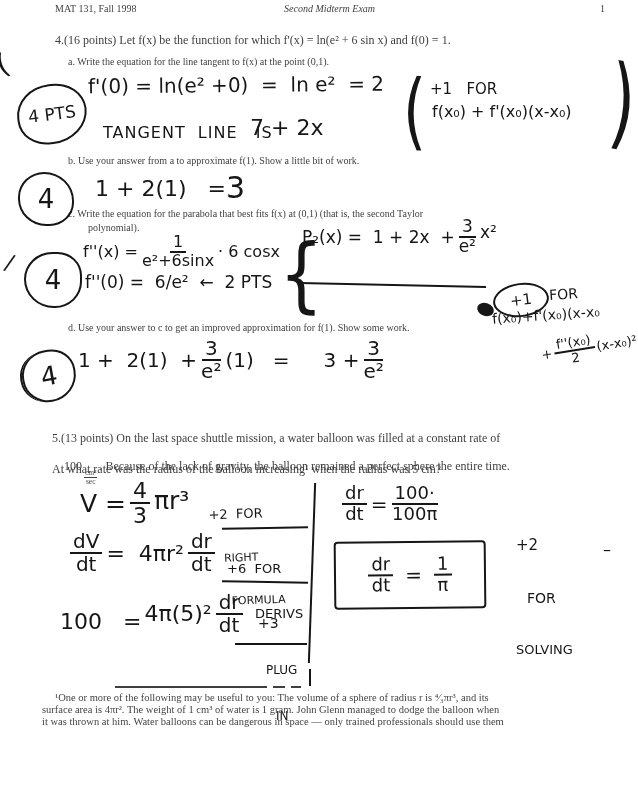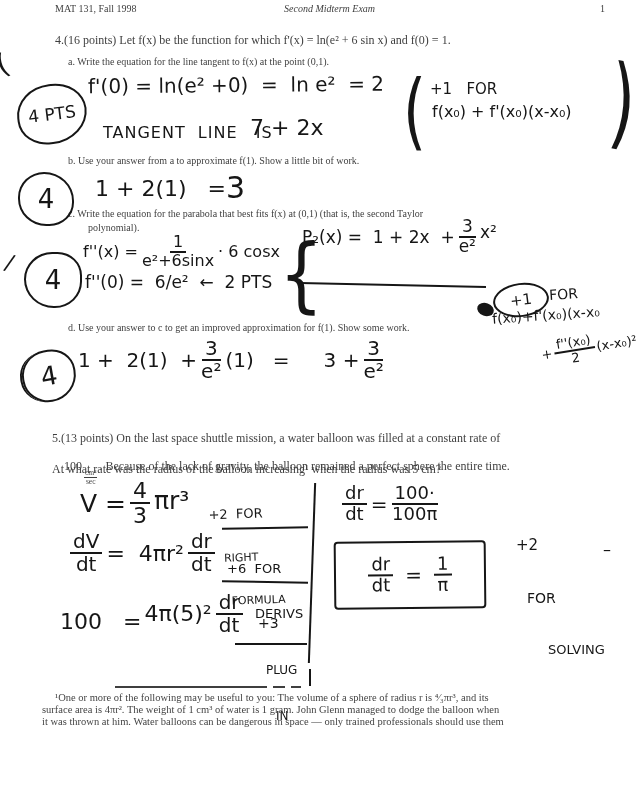--- a/index.html
+++ b/index.html
@@ -197,21 +197,21 @@
       <span class="frac" style="font-size:18px;">
         <span class="num">1</span>
         <span class="den">π</span>
       </span>
     </span>
   </div>
 
   <div class="hw" style="left:516px;top:500px;font-size:15px;">
     <div>+2</div>
     <div style="margin-left:11px;font-size:14px;">FOR</div>
-    <div style="margin-left:32px;font-size:13px;">SOLVING</div>
+    <div style="margin-left:0;font-size:13px;">SOLVING</div>
   </div>
   <div class="hw" style="left:603px;top:540px;font-size:16px;">–</div>
 
   <div class="hline" style="left:115px;top:686px;width:152px;height:1.5px;background:#3f3f3f;"></div>
   <div class="hline" style="left:273px;top:686px;width:12px;height:1.5px;background:#3f3f3f;"></div>
   <div class="hline" style="left:291px;top:686px;width:10px;height:1.5px;background:#3f3f3f;"></div>
   <div class="hline" style="left:309px;top:669px;width:1.5px;height:17px;"></div>
 
   <div class="printed foot" style="left:55px;top:692px;">¹One or more of the following may be useful to you: The volume of a sphere of radius r is ⁴⁄₃πr³, and its</div>
   <div class="printed foot" style="left:42px;top:704px;">surface area is 4πr². The weight of 1 cm³ of water is 1 gram. John Glenn managed to dodge the balloon when</div>

